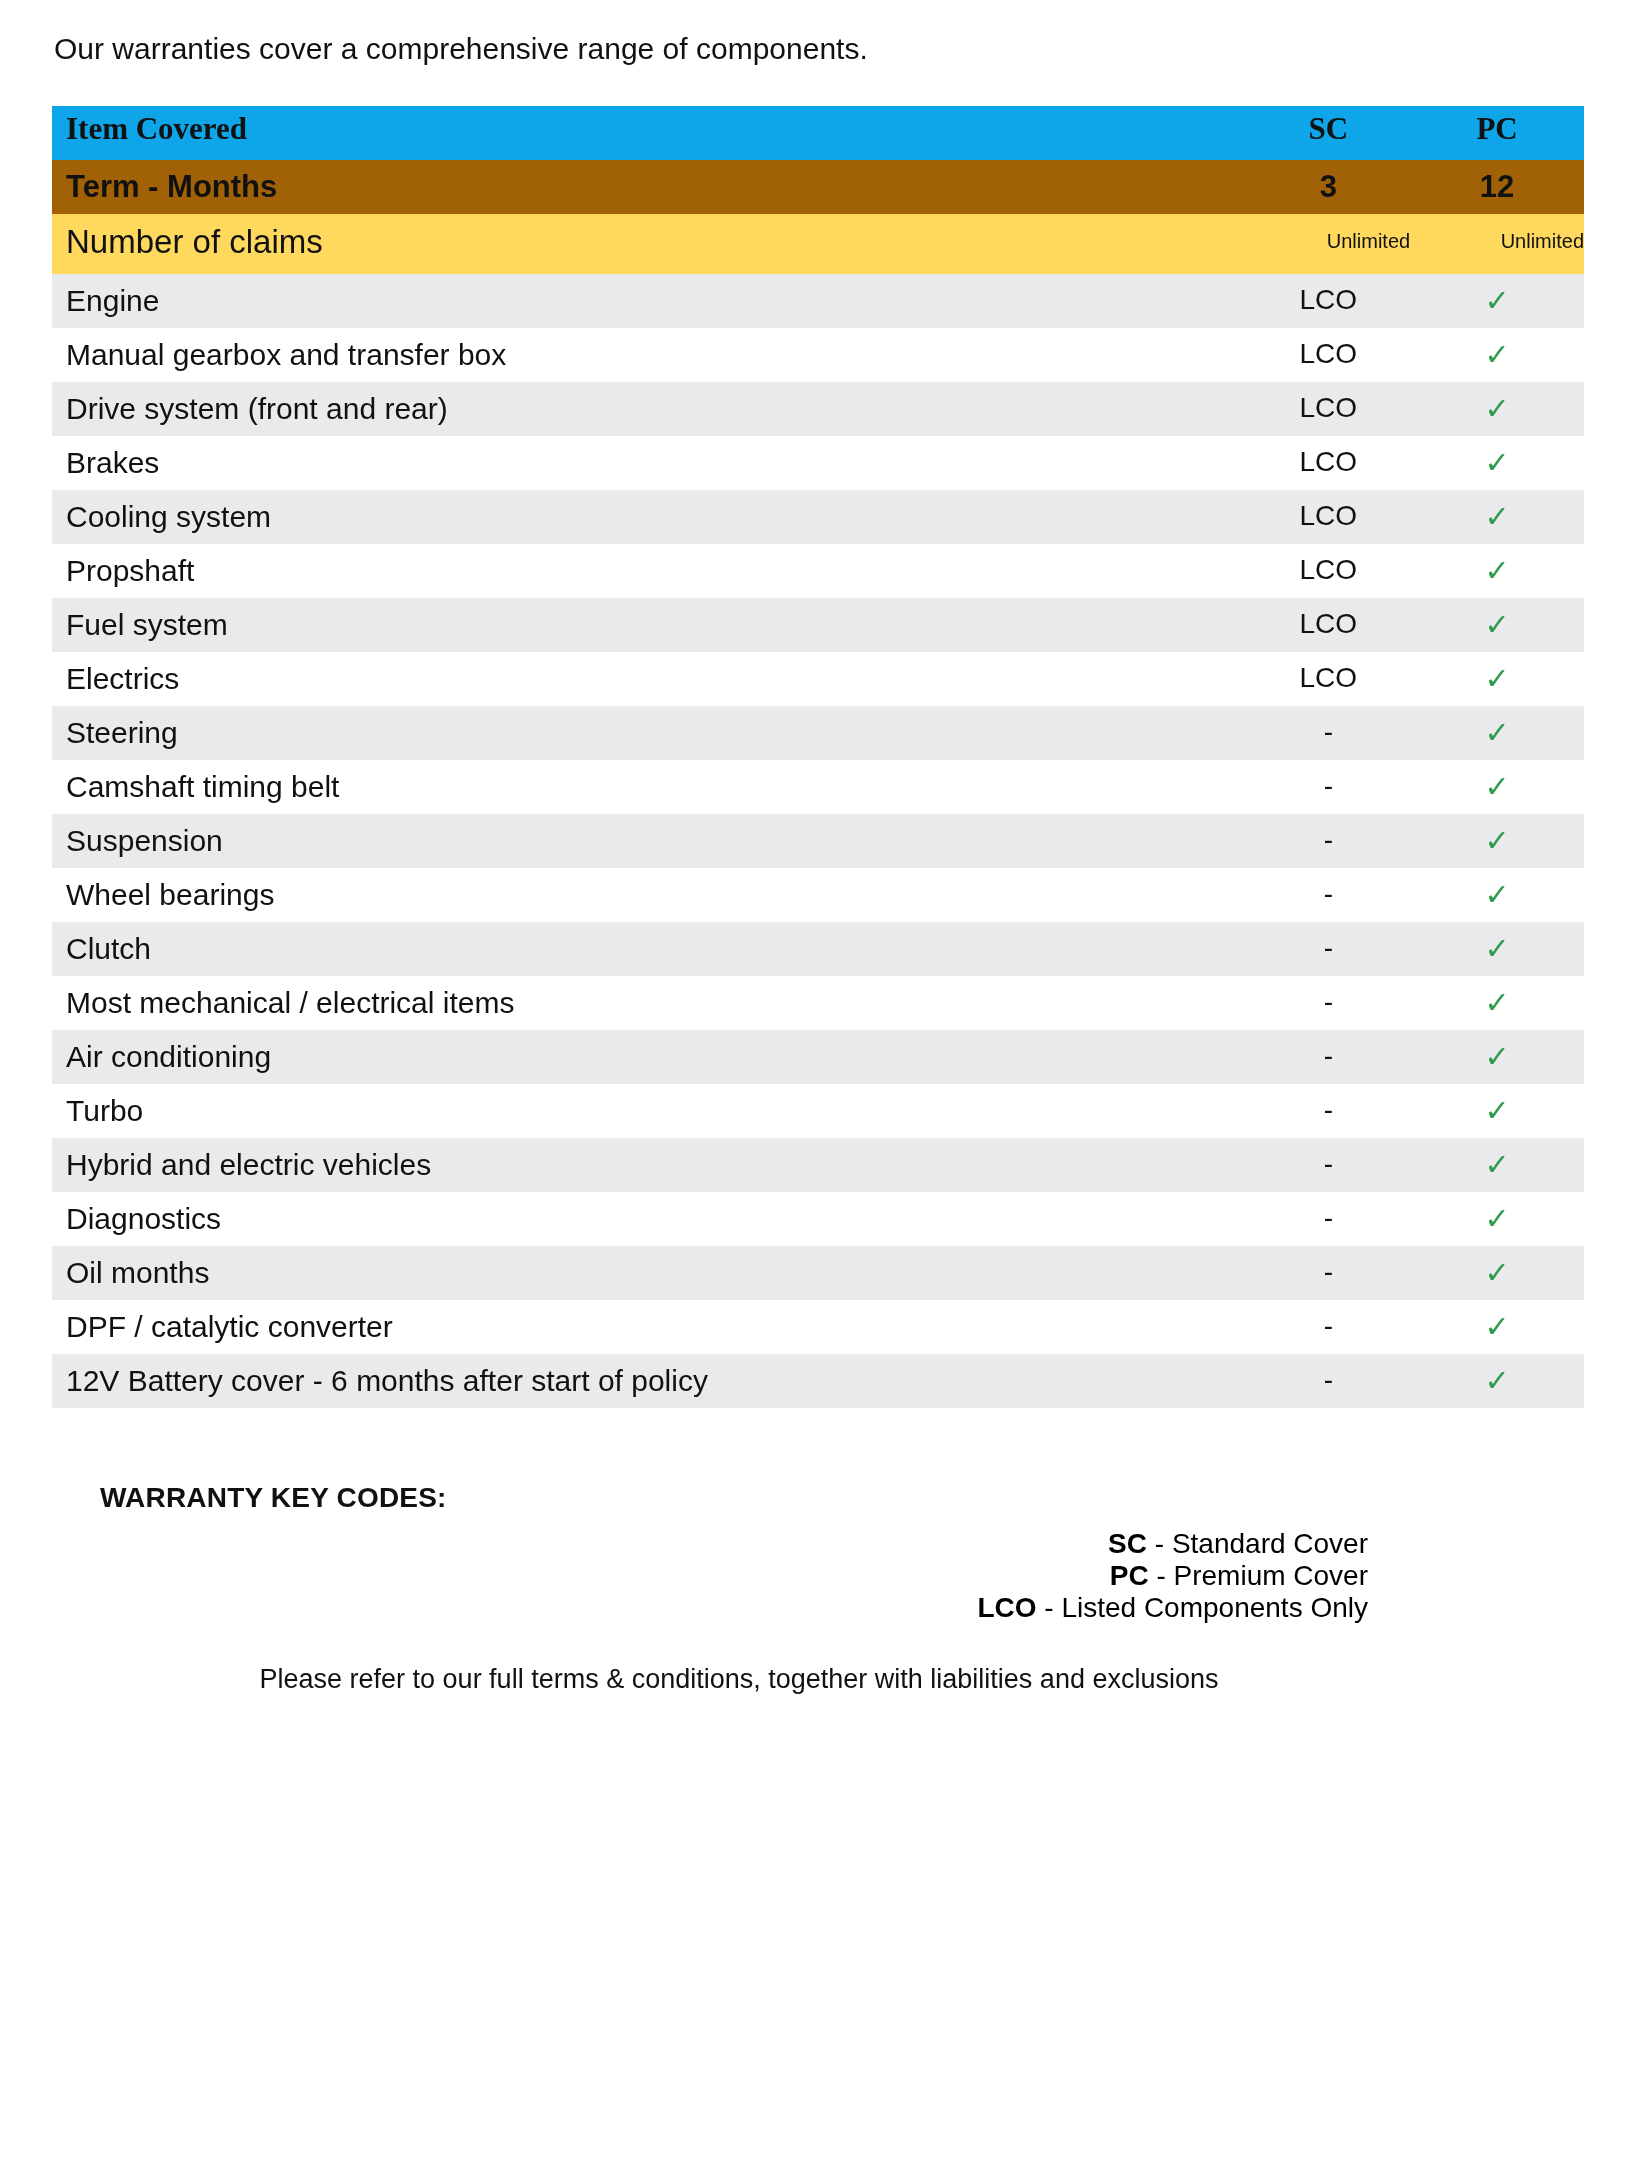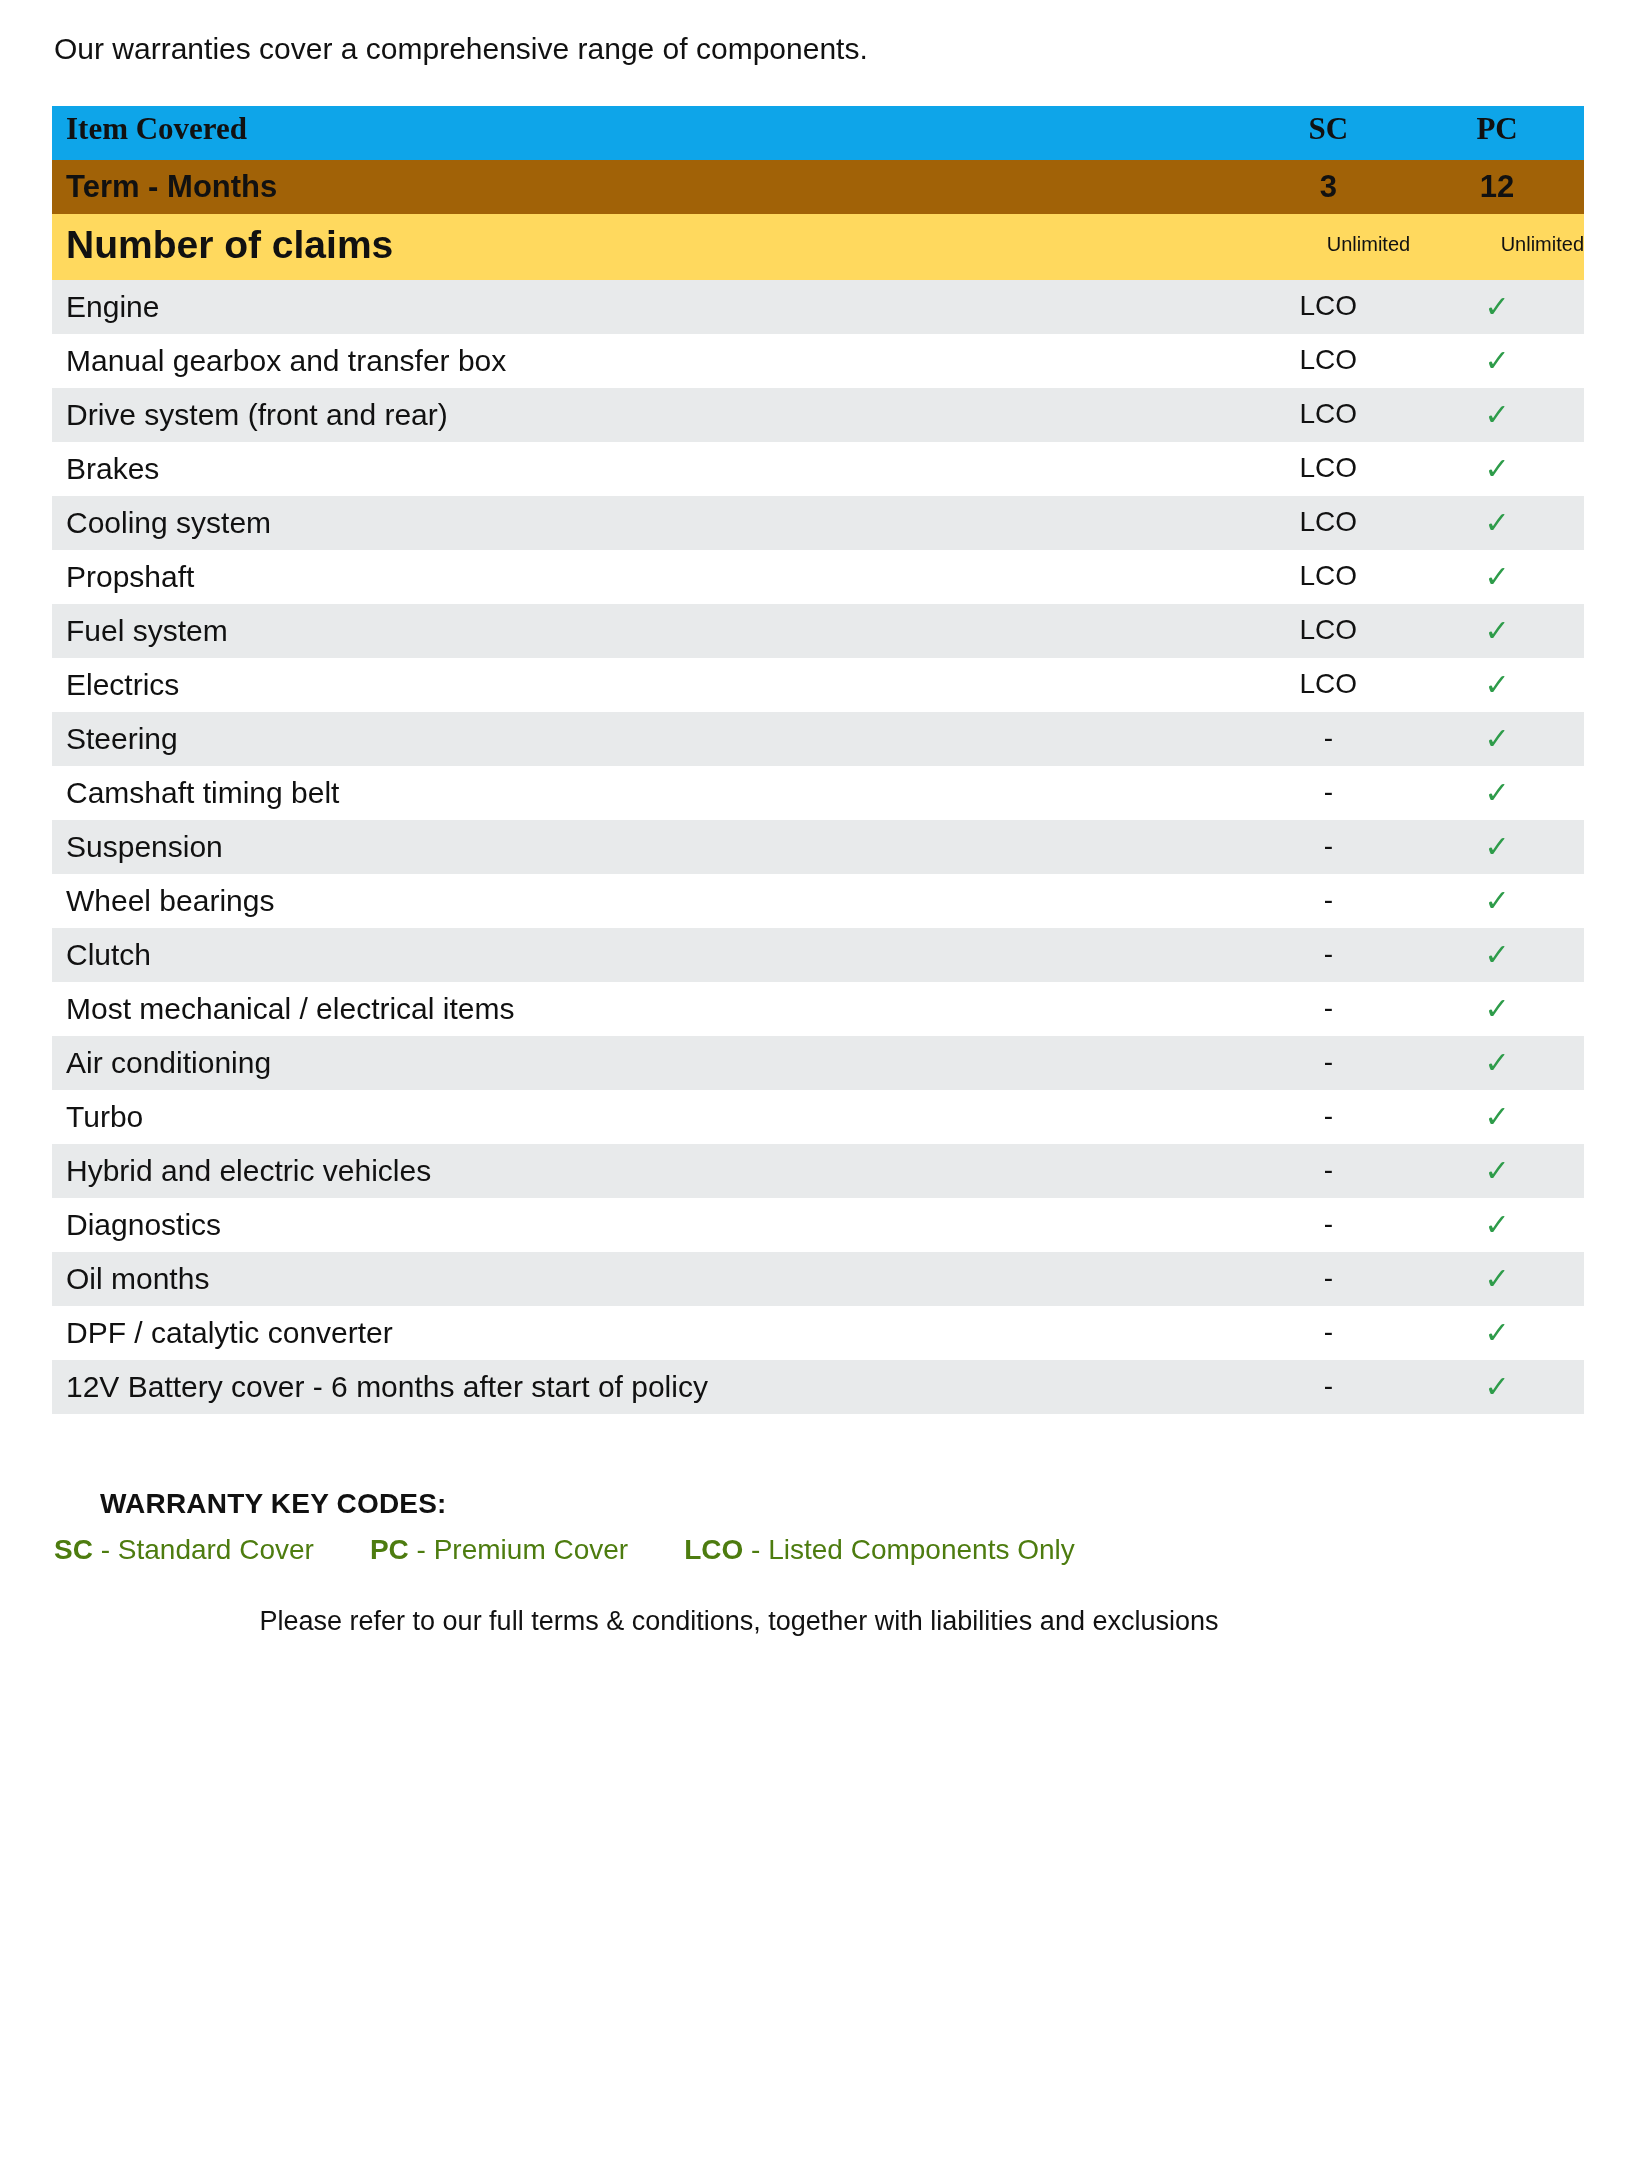--- a/index.html
+++ b/index.html
@@ -60,22 +60,22 @@
     vertical-align: middle;
   }
   .hdr-sub td.col-code {
     text-align: center;
     padding-left: 0;
     font-weight: 700;
     font-size: 31px;
   }
   .hdr-sub3 td {
     background: #ffd95e;
-    font-size: 39px;
-    font-weight: 700;
+    font-size: 33px;
+    font-weight: 400;
     color: #111111;
     padding: 9px 0 13px 14px;
     vertical-align: middle;
   }
   .hdr-sub3 td.col-code {
     text-align: right;
     padding-left: 0;
     font-weight: 400;
     font-size: 20px;
   }
@@ -113,24 +113,25 @@
   .key-title {
     font-size: 28px;
     font-weight: 700;
     color: #111111;
     margin-bottom: 14px;
     letter-spacing: 0.2px;
     margin-left: 46px;
   }
   .key-line {
     font-size: 28px;
-    color: #4d7c0f;
+    color: #000000;
     display: flex;
     gap: 0;
     align-items: flex-end;
+    flex-direction: column;
   }
   .key-item { margin-right: 56px; white-space: nowrap; }
   .key-item b { font-weight: 700; }
   .footnote {
     margin-top: 38px;
     font-size: 27px;
     color: #111111;
     line-height: 1.3;
     text-align: center;
   }

